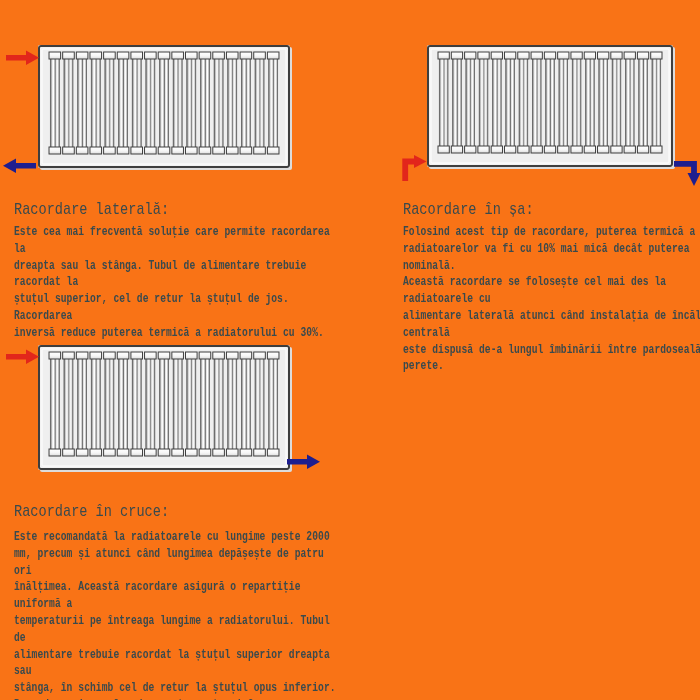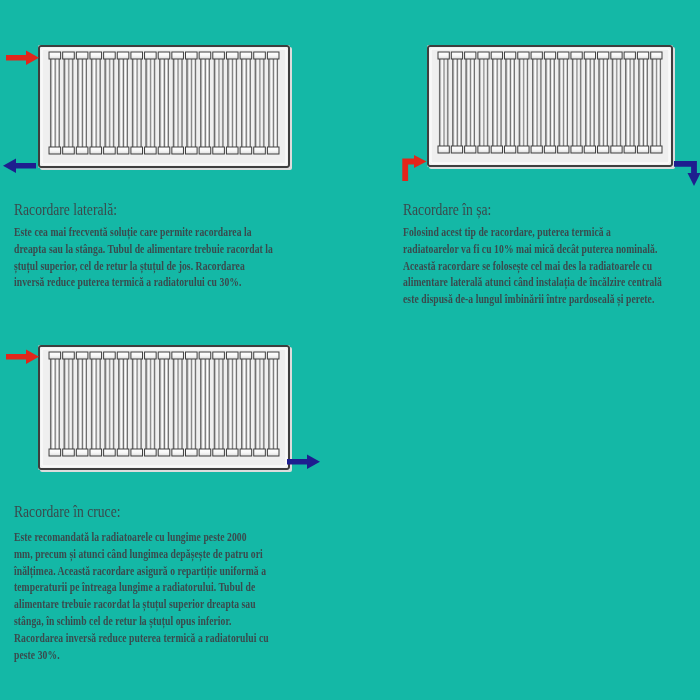--- a/index.html
+++ b/index.html
@@ -4,23 +4,23 @@
 <style>
   html, body {
     margin: 0;
     padding: 0;
     background: #ffffff;
   }
   .canvas {
     position: relative;
     width: 700px;
     height: 700px;
-    background: #14b8a6;
+    background: #f97316;
     overflow: hidden;
-    font-family: Liberation Serif, serif;
+    font-family: Liberation Mono, monospace;
   }
   .abs { position: absolute; }
   svg.radiator {
     display: block;
     border-radius: 2px;
     box-shadow: 2px 2px 0 #dcdcdc;
     background: #f7f7f7;
   }
   .sec-title {
     font-size: 17px;

